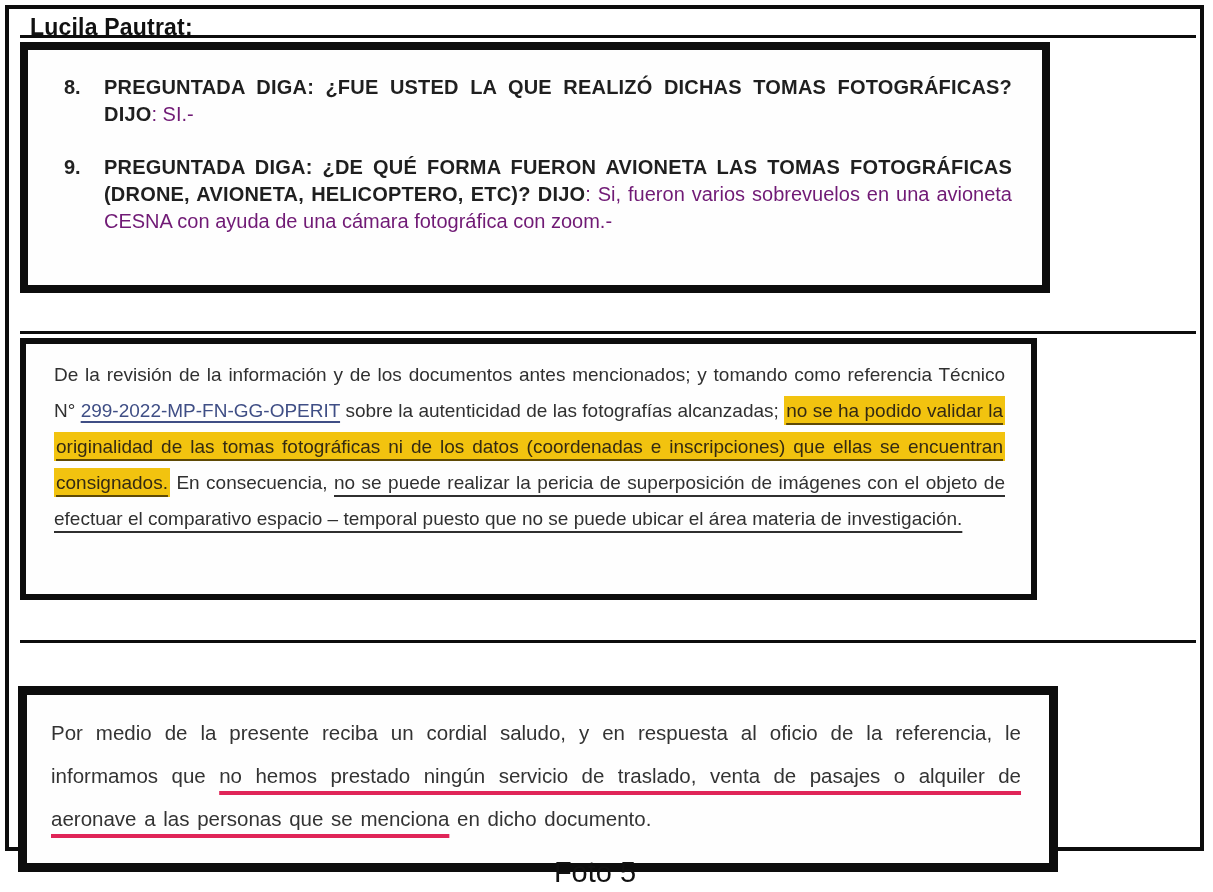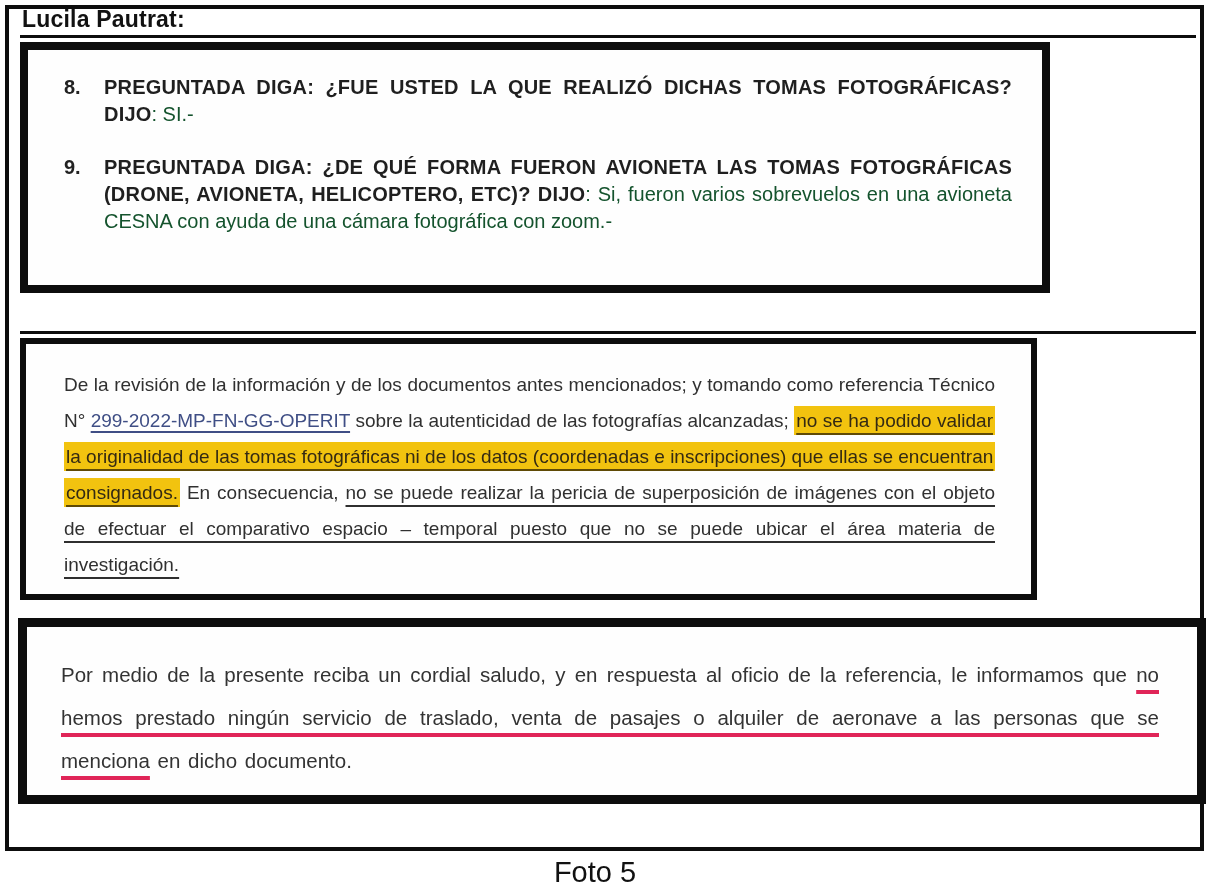--- a/index.html
+++ b/index.html
@@ -13,49 +13,49 @@
   }
   .outer-frame{
     position:absolute;left:5px;top:5px;
     width:1199px;height:846px;
     border:4px solid var(--box_border,#0d0d0d);
     box-sizing:border-box;
     background:#fff;
   }
   .sec-heading{
     position:absolute;left:22px;
-    margin:0;
+    margin:8px;
     font-size:23px;font-weight:bold;
     color:var(--heading_ink,#111);
     letter-spacing:0.2px;
     white-space:nowrap;
   }
   .heading-rule{
     position:absolute;left:20px;width:1176px;height:3px;
     background:var(--box_border,#0d0d0d);
   }
   .doc-box{
     position:absolute;box-sizing:border-box;
     border-style:solid;border-color:var(--box_border,#0d0d0d);
     background:#fefefe;
   }
   #box-lucila{left:20px;top:42px;width:1030px;height:251px;border-width:8px;padding:24px 30px 10px 36px;}
   #box-ministerio{left:20px;top:338px;width:1017px;height:262px;border-width:6px;padding:11px 24px 8px 26px;}
-  #box-empresa{left:18px;top:618px;width:1188px;height:186px;border-width:9px;padding:14px 26px 8px 22px;}
+  #box-empresa{left:18px;top:686px;width:1040px;height:186px;border-width:9px;padding:14px 26px 8px 22px;}
   #h-lucila{top:6px;}   #rule-lucila{top:35px;}
   #h-ministerio{top:302px;} #rule-ministerio{top:331px;}
   #h-empresa{top:611px;} #rule-empresa{top:640px;}
 
   .t-item{display:flex;margin-bottom:26px;}
   .t-num{flex:0 0 40px;font-weight:bold;font-size:20px;line-height:27px;color:#222;}
   .t-text{flex:1;text-align:justify;font-size:20px;line-height:27px;}
   .t-q{font-weight:bold;color:#1f1f1f;letter-spacing:0.2px;}
-  .t-a{font-weight:normal;color:#14532d;}
+  .t-a{font-weight:normal;color:#701a75;}
 
-  .rich-par{margin:12px;text-align:justify;}
+  .rich-par{margin:2px;text-align:justify;}
   #par-ministerio{font-size:19px;line-height:36px;color:#303030;}
   #par-empresa{font-size:20.5px;line-height:43px;color:#333333;word-spacing:2px;}
 
   .s-plain{}
   .s-ref{
     color:var(--ref_number,#3F4E85);
     text-decoration:underline;
     text-decoration-thickness:2px;
     text-underline-offset:4px;
   }

